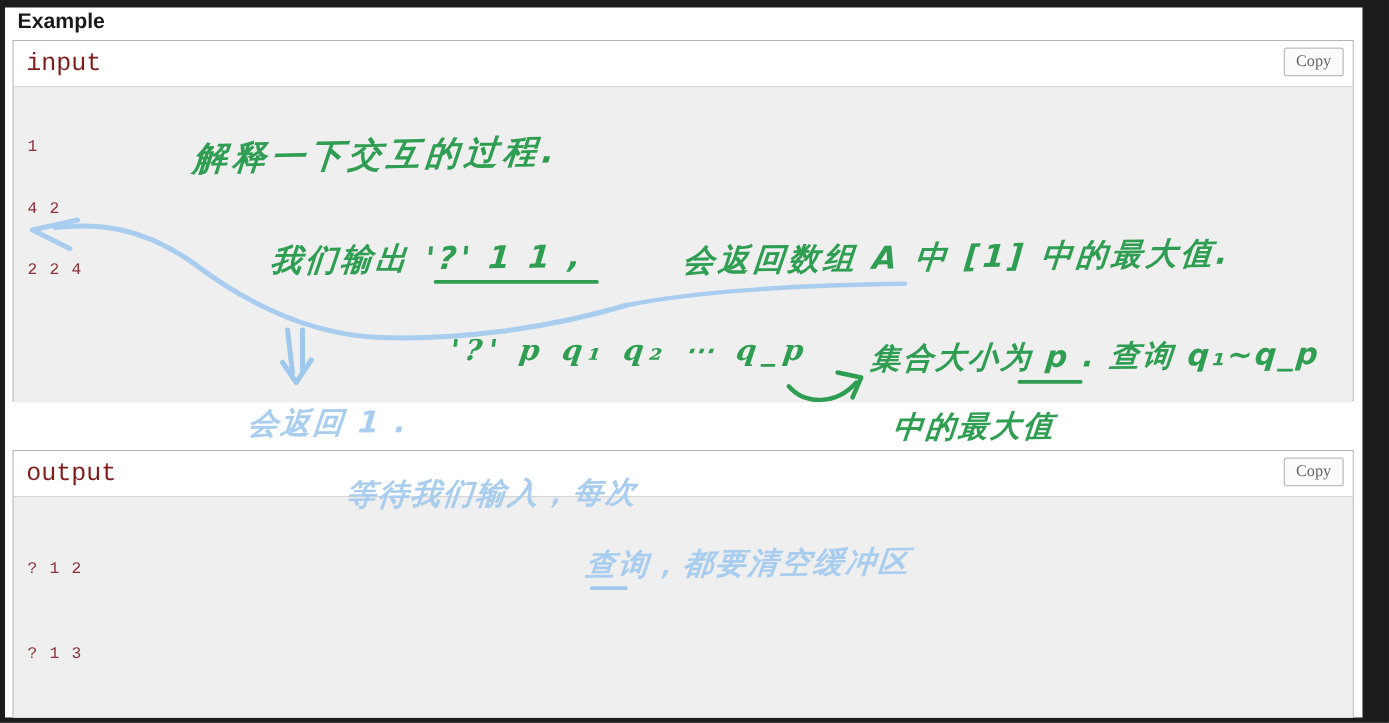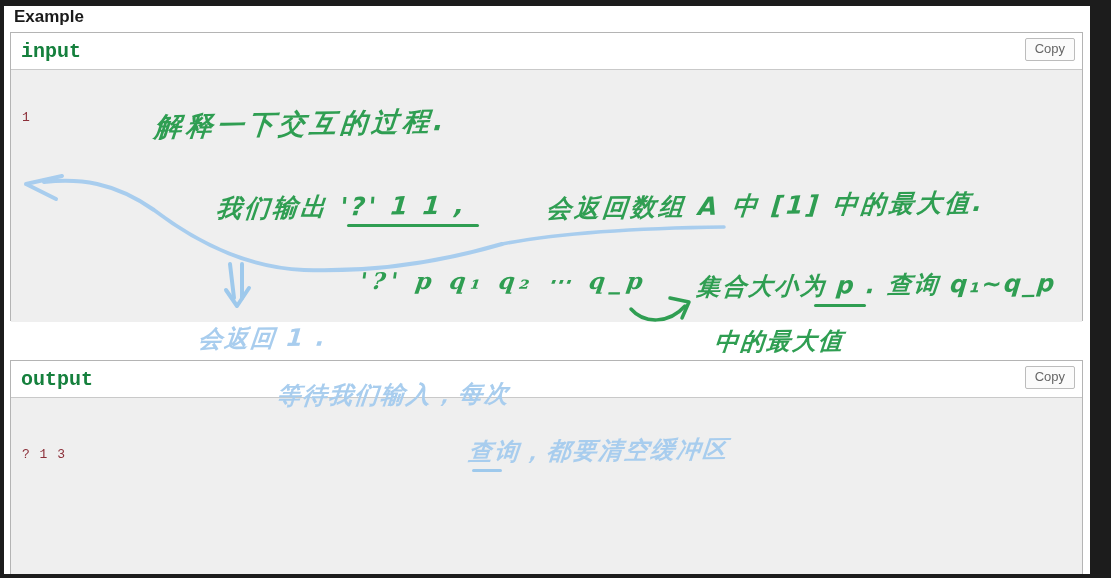--- a/index.html
+++ b/index.html
@@ -61,34 +61,34 @@
     height: 36px;
     background: #ffffff;
     border-bottom: 1px solid #c9c9c9;
   }
   .tc-title {
     position: absolute;
     left: 10px;
     top: 7px;
     font-family: "Liberation Mono", monospace;
     font-size: 20px;
-    font-weight: bold;
-    color: #15803d;
+    font-weight: normal;
+    color: #7f1d1d;
   }
   .copy-btn {
     position: absolute;
     right: 7px;
     top: 5px;
     padding: 3px 9px 4px 9px;
     font-size: 13px;
     color: #666666;
     background: #fbfbfb;
     border: 1px solid #bcbcbc;
     border-radius: 2px;
-    font-family: Liberation Sans, sans-serif;
+    font-family: Liberation Serif, serif;
     line-height: 14px;
     cursor: pointer;
   }
 
   .tc-body {
     position: relative;
     background: #efefef;
     font-family: "Liberation Mono", monospace;
     font-size: 13px;
     color: #8c2f39;
@@ -155,35 +155,38 @@
 
     <div id="example-title">Example</div>
 
     <div class="test-block" id="input-block">
       <div class="tc-header">
         <div class="tc-title">input</div>
         <div class="copy-btn">Copy</div>
       </div>
       <div class="tc-body" id="input-body">
         <div class="code-line">1</div>
+        <div class="code-line">4 2</div>
+        <div class="code-line">2 2 4</div>
         <div class="code-line">&nbsp;</div>
         
         
         
         
         
       </div>
     </div>
 
     <div class="test-block" id="output-block">
       <div class="tc-header">
         <div class="tc-title">output</div>
         <div class="copy-btn">Copy</div>
       </div>
       <div class="tc-body" id="output-body">
+        <div class="out-line">? 1 2</div>
         <div class="out-line">? 1 3</div>
         
         
       </div>
     </div>
 
     <div id="ink-layer">
 
       <svg width="1086" height="568" style="position:absolute;left:0;top:0;">
 

